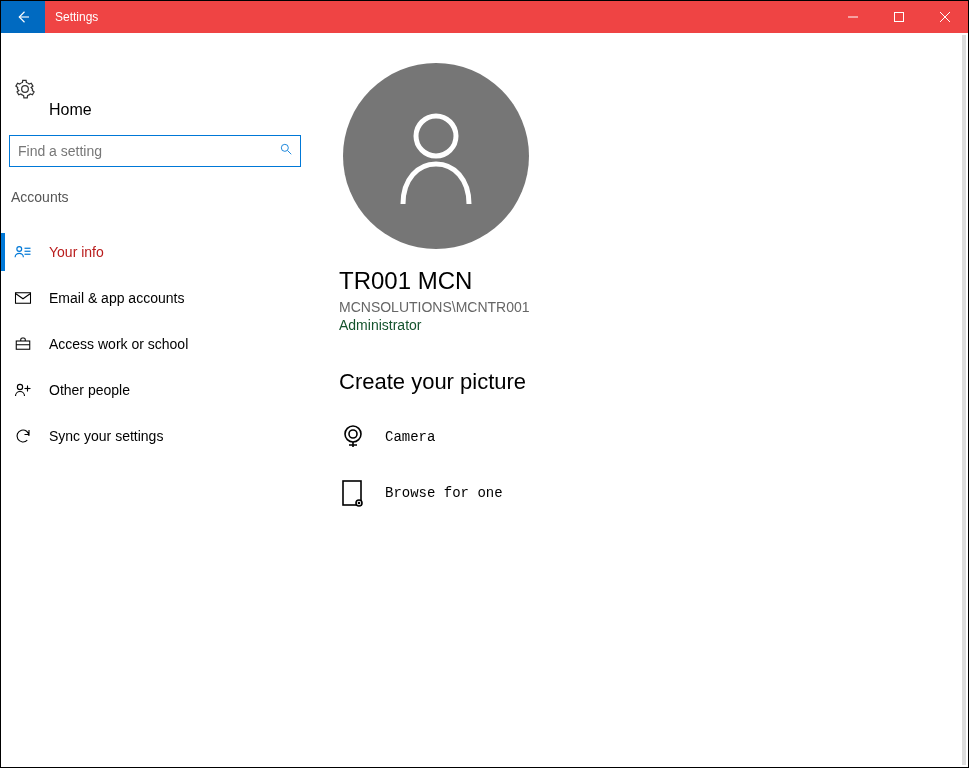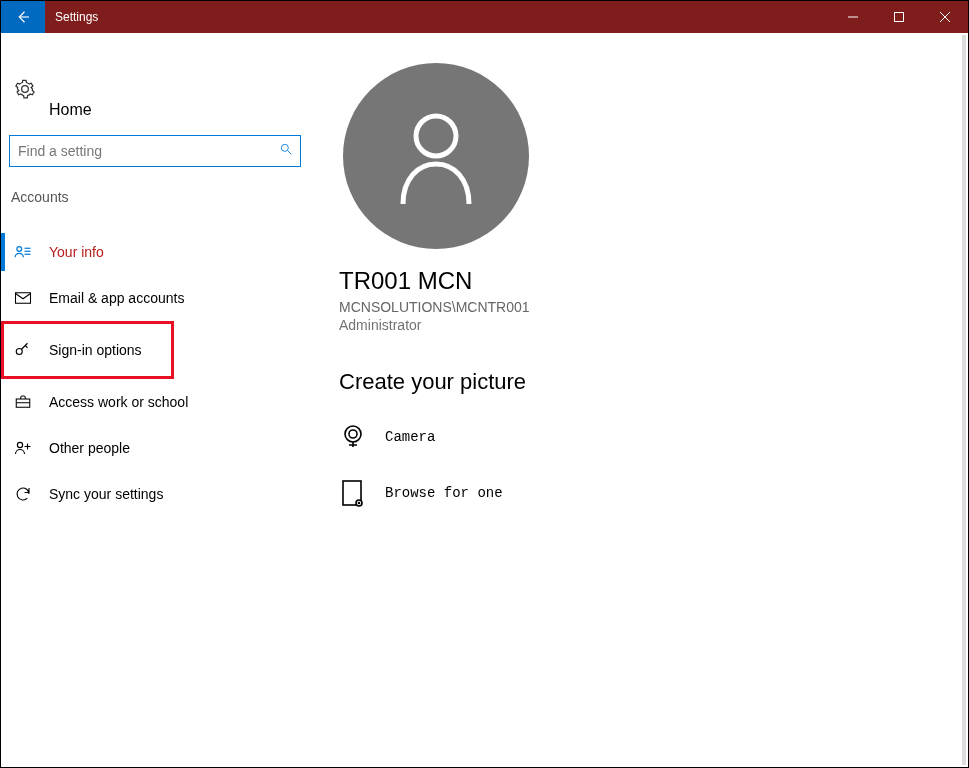--- a/index.html
+++ b/index.html
@@ -11,21 +11,21 @@
     border: 1px solid #000;
     background: #fff;
     overflow: hidden;
     position: relative;
     color: #000;
   }
 
   
   .titlebar {
     height: 32px;
-    background: #7f1d1d;
+    background: #ef4444;
     display: flex;
     align-items: center;
     color: #fff;
   }
   .back-btn {
     width: 44px;
     height: 32px;
     background: #006ac1;
     display: flex;
     align-items: center;
@@ -127,21 +127,21 @@
     background: #767676;
     display: flex; align-items: center; justify-content: center;
     margin-left: 4px;
   }
   .display-name {
     font-size: 24px;
     font-weight: 400;
     margin-top: 18px;
   }
   .account-domain { color: #666; font-size: 14px; margin-top: 4px; }
-  .account-role { color: #737373; font-size: 14px; margin-top: 2px; }
+  .account-role { color: #14532d; font-size: 14px; margin-top: 2px; }
 
   .section-heading {
     font-size: 22px;
     font-weight: 300;
     margin-top: 36px;
   }
 
   .option-row {
     display: flex;
     align-items: center;
@@ -236,29 +236,20 @@
       <div class="nav-item">
         <span class="nav-icon">
           <svg width="18" height="18" viewBox="0 0 24 24" stroke="#000" stroke-width="1.4" fill="none">
               <rect x="2" y="5" width="20" height="14"></rect>
               <path d="M2 6l10 7 10-7"></path>
             </svg>
         </span>
         <span>Email &amp; app accounts</span>
       </div>
 
-      <div class="nav-item highlighted-red">
-        <span class="nav-icon">
-          <svg width="18" height="18" viewBox="0 0 24 24" stroke="#000" stroke-width="1.5" fill="none">
-              <circle cx="7" cy="14" r="4"></circle>
-              <path d="M10 11l8-8m-3 3l3 3"></path>
-            </svg>
-        </span>
-        <span>Sign-in options</span>
-      </div>
 
       <div class="nav-item">
         <span class="nav-icon">
           <svg width="18" height="18" viewBox="0 0 24 24" stroke="#000" stroke-width="1.4" fill="none">
               <rect x="3" y="8" width="18" height="11"></rect>
               <path d="M9 8V6a2 2 0 012-2h2a2 2 0 012 2v2M3 13h18"></path>
             </svg>
         </span>
         <span>Access work or school</span>
       </div>

